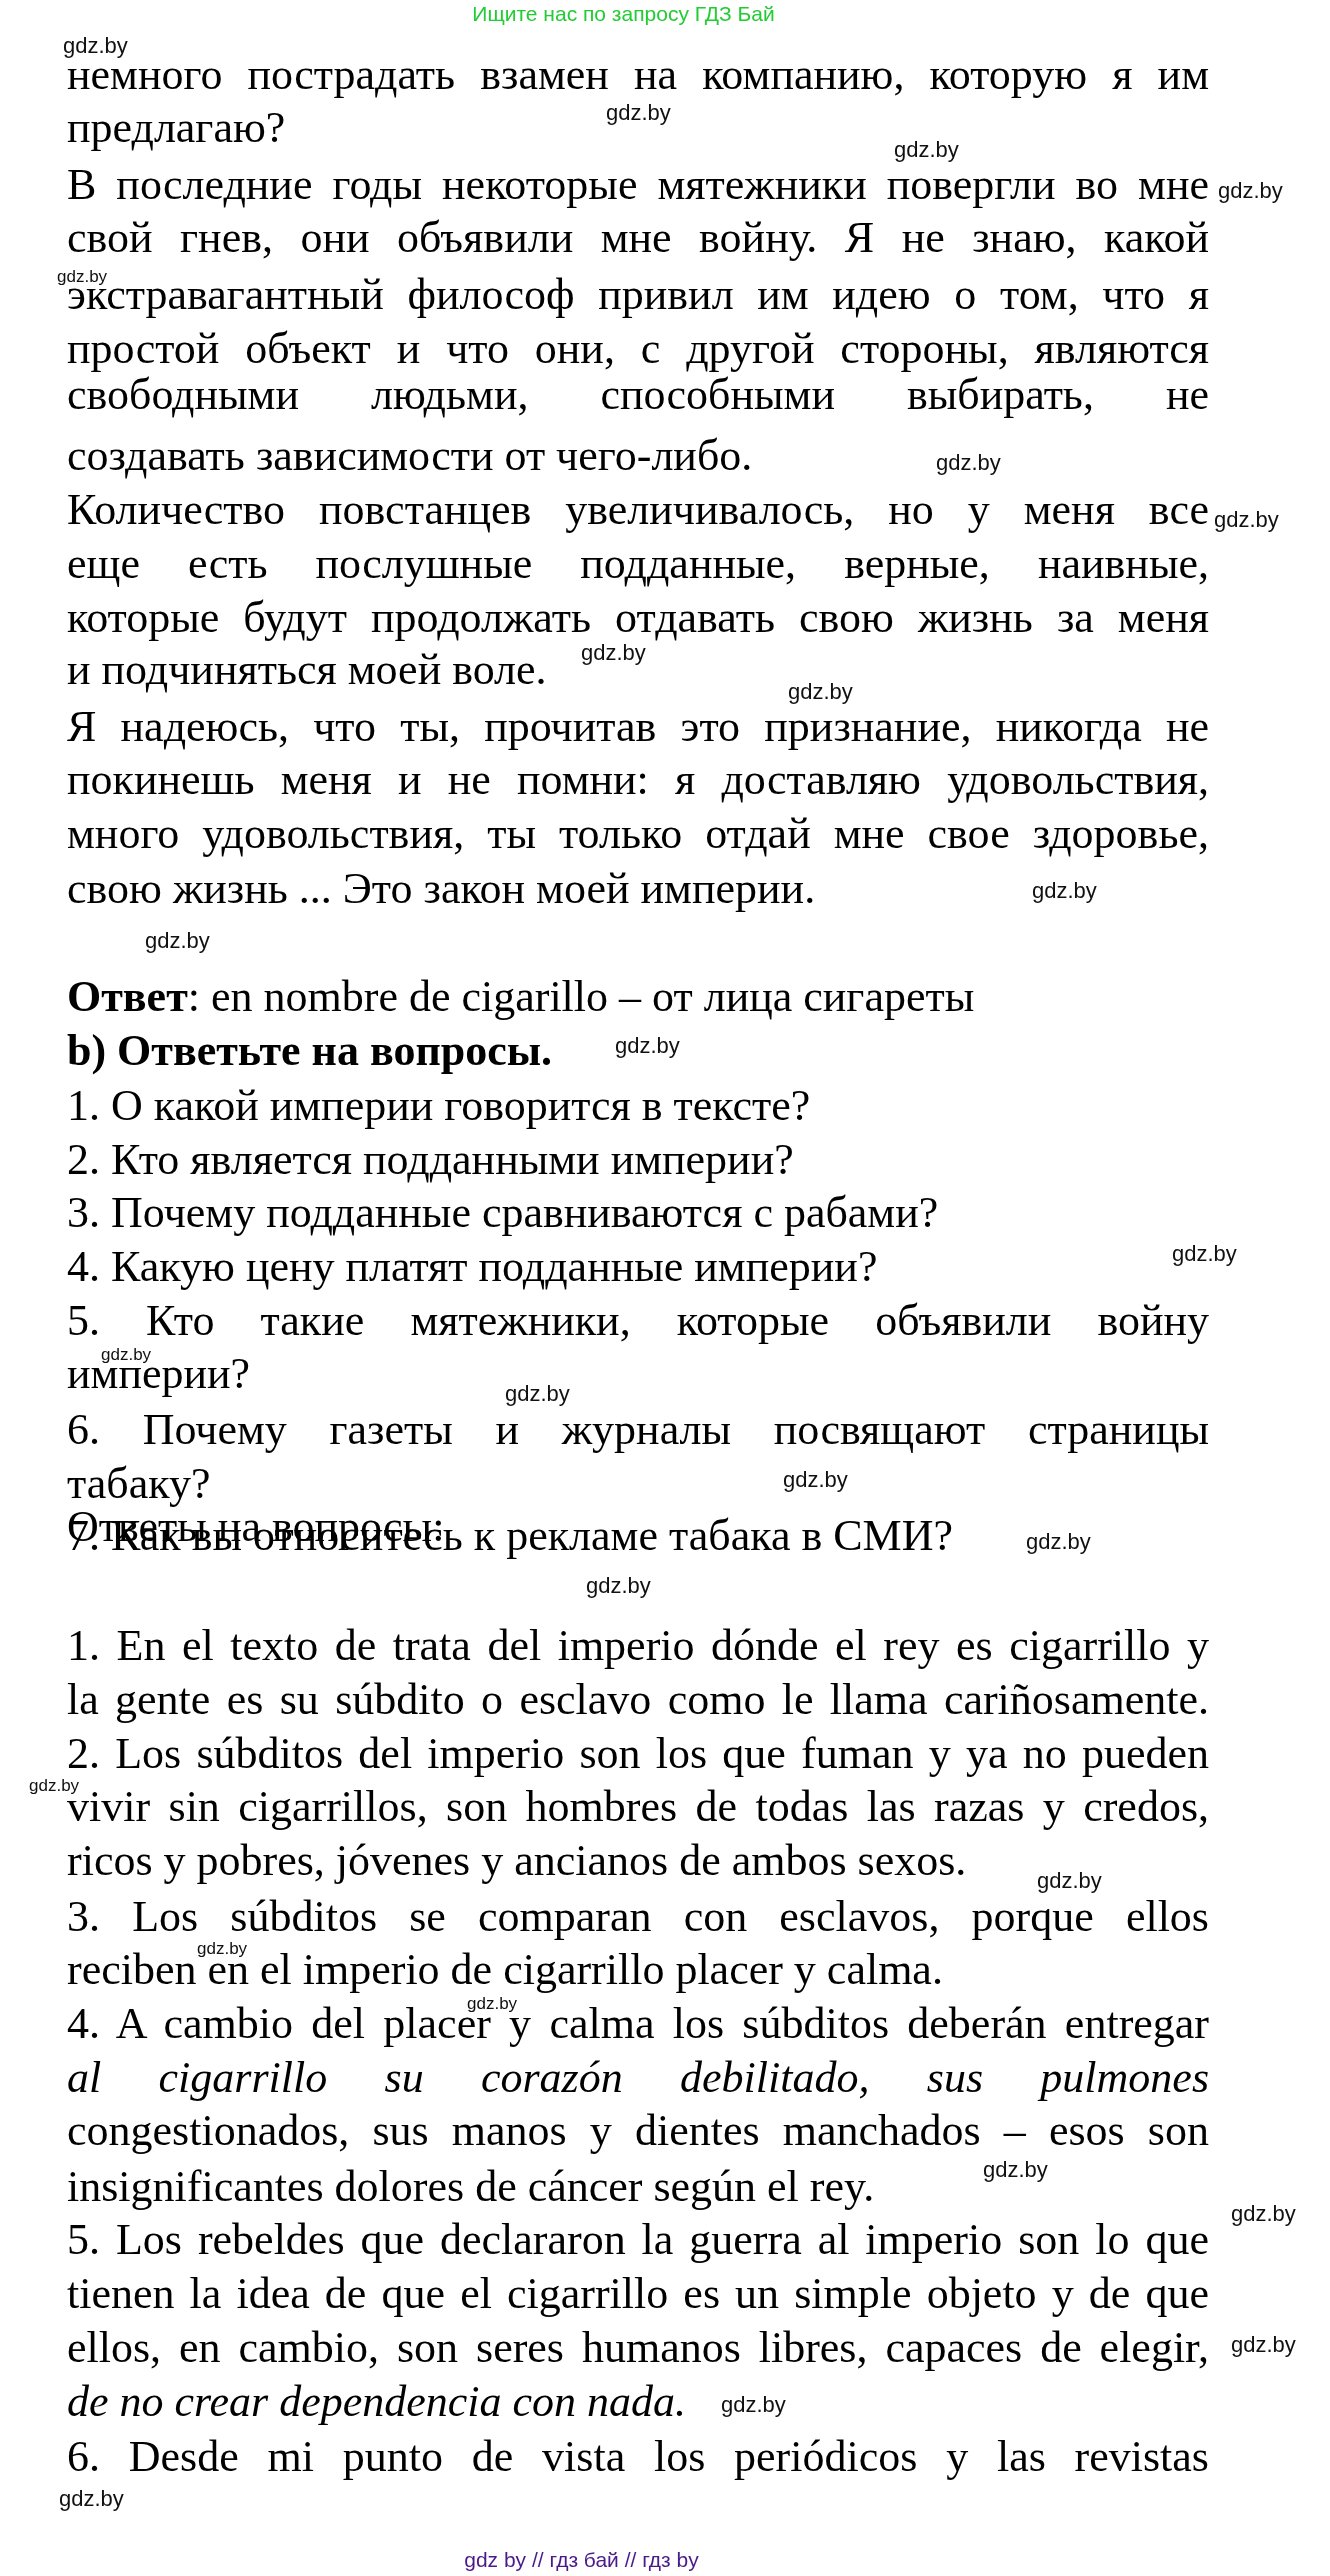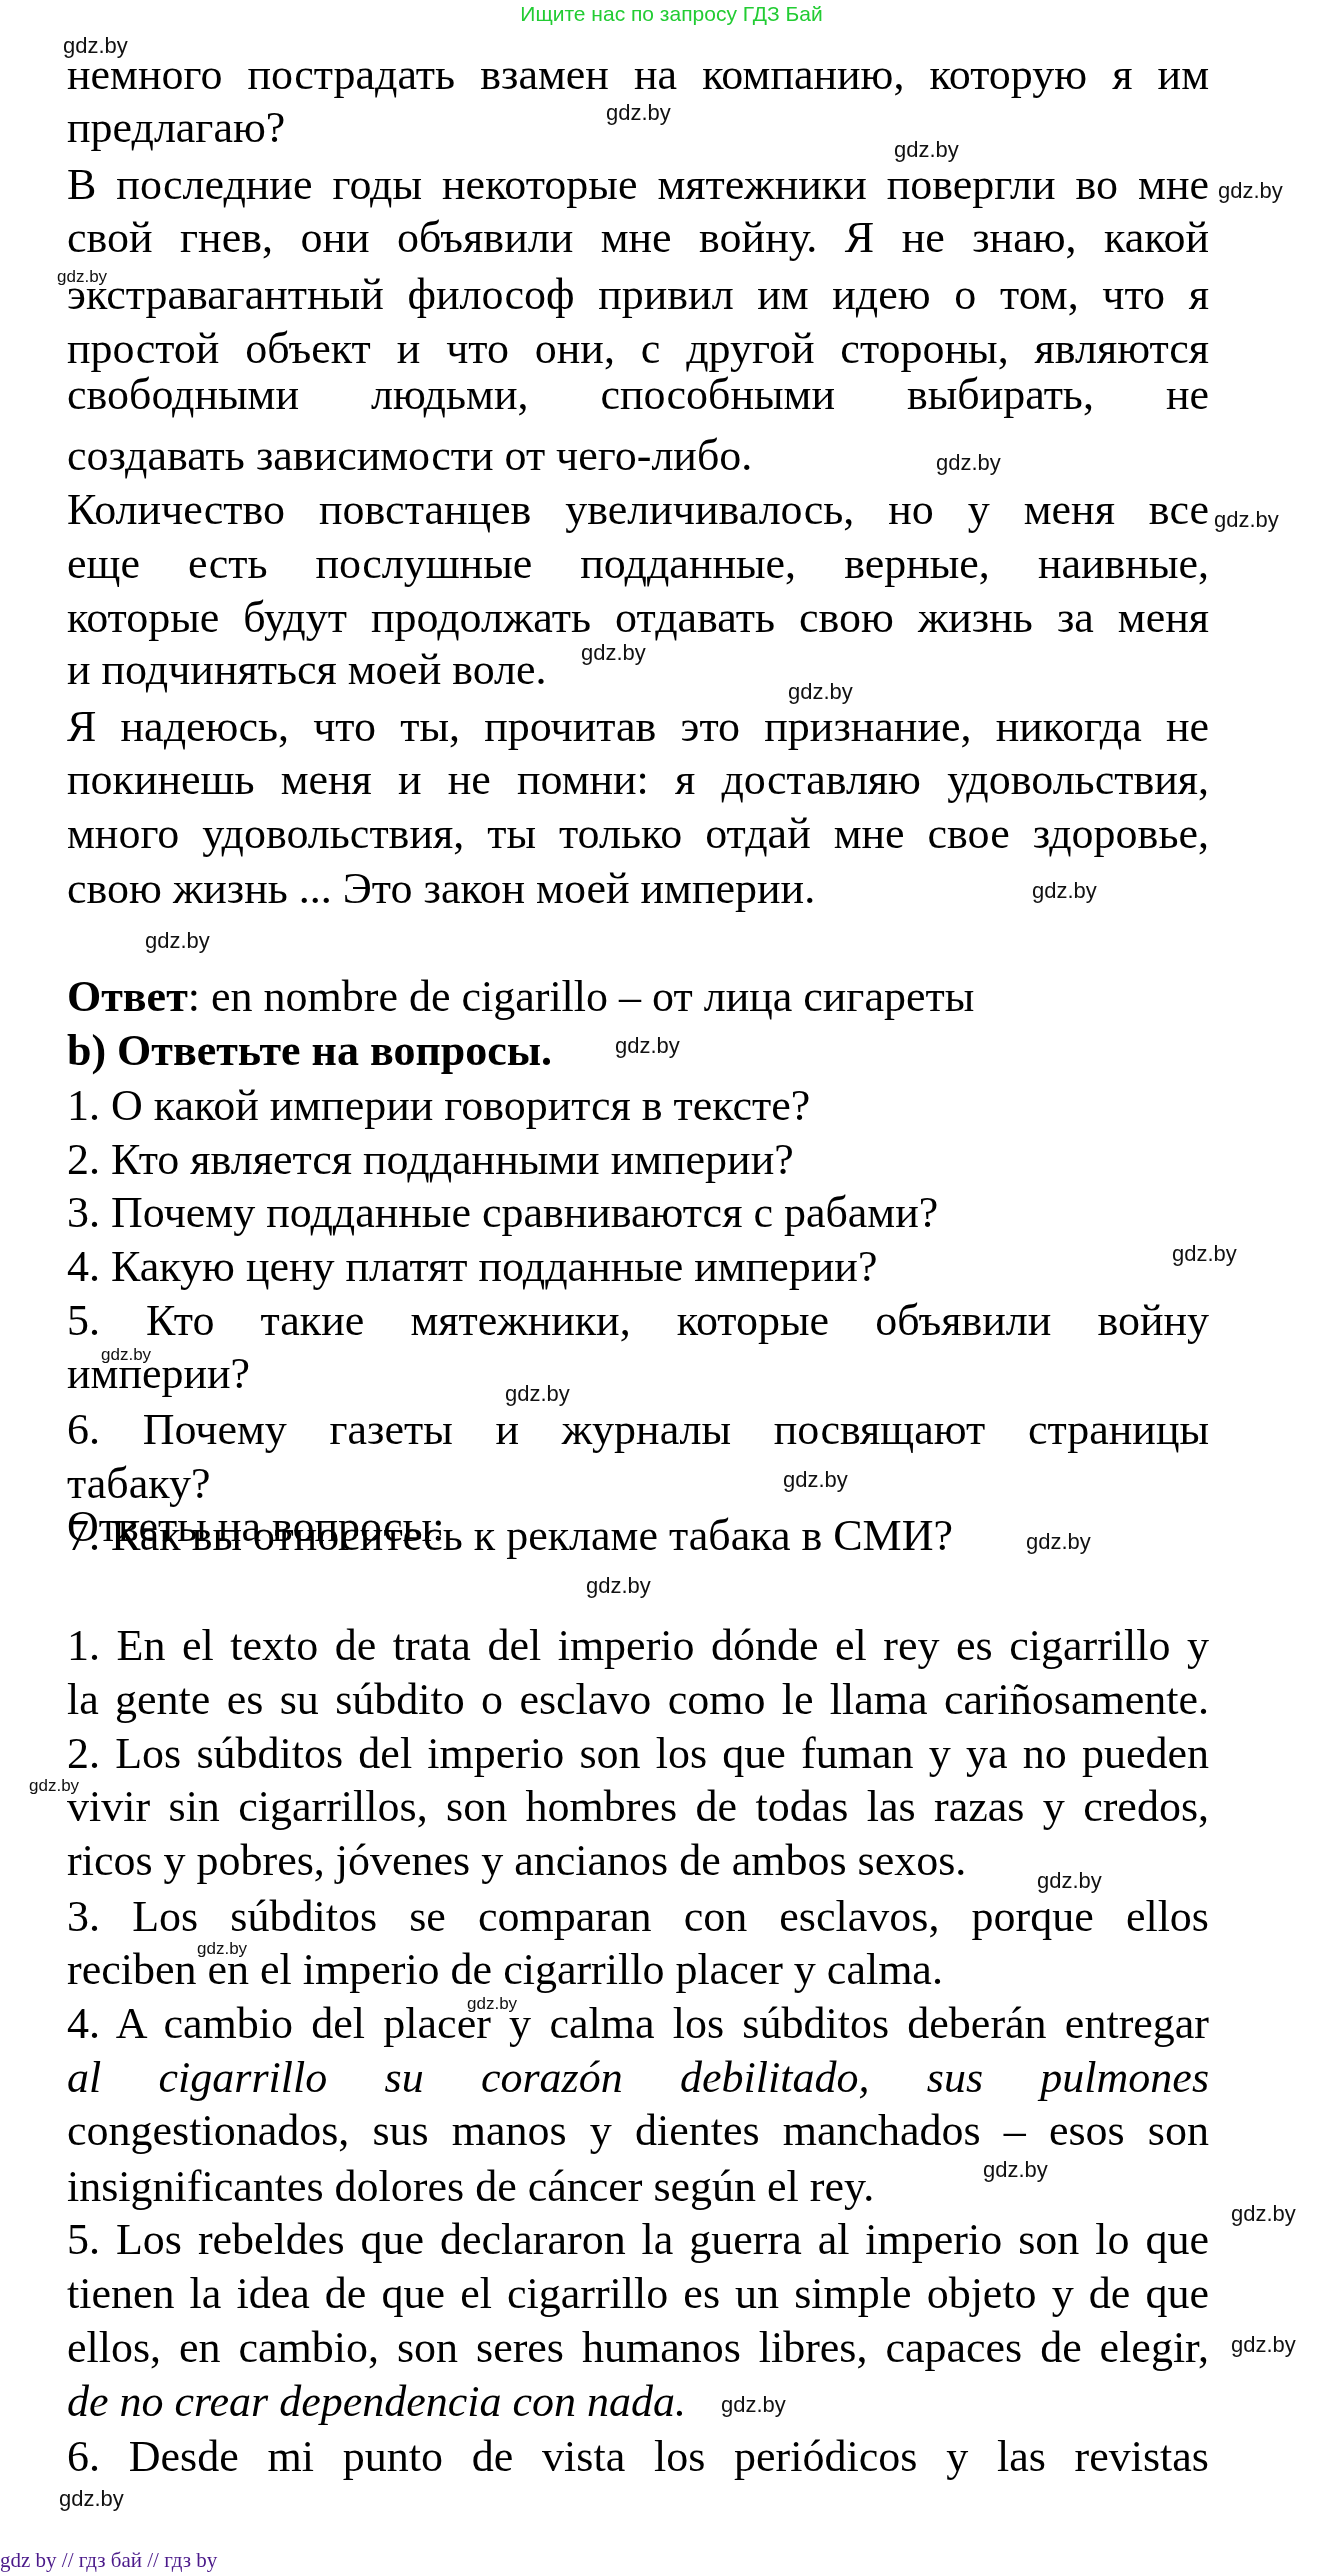--- a/index.html
+++ b/index.html
@@ -1,20 +1,20 @@
 <!DOCTYPE html>
 <html style="font-size:13px"><head>
 <meta charset="utf-8">
 <style>
   html, body { margin: 0; padding: 0; background: #ffffff; }
   body { width: 1331px; height: 2576px; position: relative; overflow: hidden; }
   .header { position: absolute; top: 0; left: 0; width: 1247px; text-align: center;
-    font-family: "Liberation Sans", sans-serif; font-size: 21px; line-height: 28px; padding-left: 48px; }
-  .footer { position: absolute; top: 2546px; left: 0; width: 1163px; text-align: left;
-    font-family: Liberation Serif, serif; font-size: 21px; line-height: 28px; }
+    font-family: "Liberation Sans", sans-serif; font-size: 21px; line-height: 28px; }
+  .footer { position: absolute; top: 2546px; left: 0; width: 1163px; text-align: center;
+    font-family: Liberation Sans, sans-serif; font-size: 21px; line-height: 28px; }
   .line { position: absolute; left: 67px; width: 1142px;
     font-family: "Liberation Serif", serif; font-size: 44px; line-height: 50px;
     color: #000; white-space: nowrap; }
   .line.j { text-align: justify; text-align-last: justify; white-space: normal; }
   .line b { font-weight: bold; text-align: right; }
   .wm { position: absolute; font-family: "Liberation Sans", sans-serif;
     font-size: 22px; line-height: 24.4px; color: #111; white-space: nowrap; }
   .wm.sm { font-size: 17px; }
 </style>
 </head>

